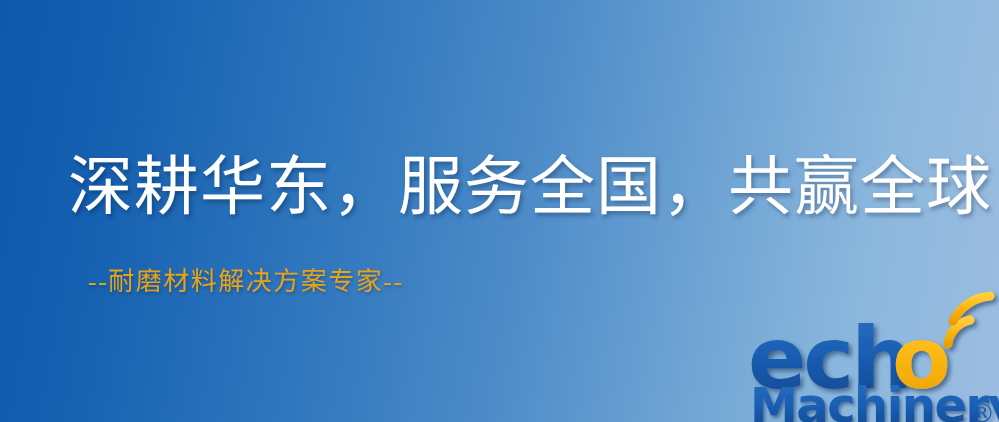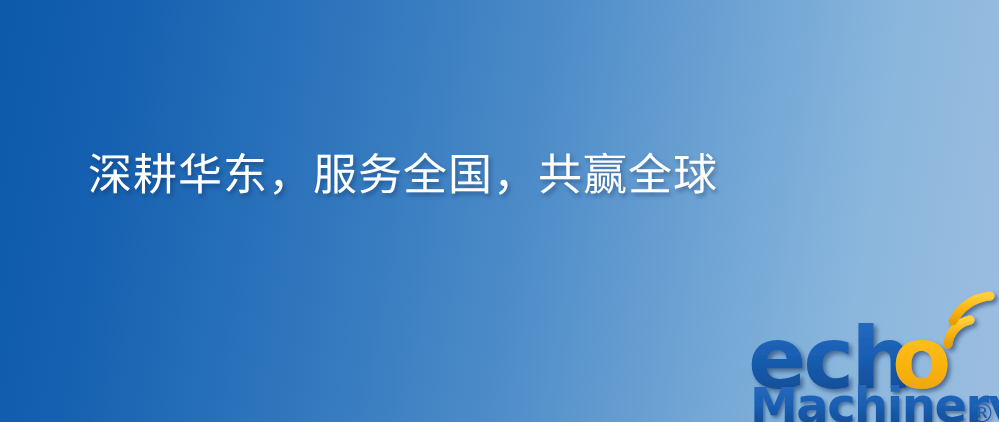--- a/index.html
+++ b/index.html
@@ -23,24 +23,24 @@
                 #6fa4d4 70%,
                 #8bb7dd 85%,
                 #9cbde0 100%);
     font-family: "Liberation Sans", sans-serif;
     user-select: none;
   }
 
   
   #headline {
     position: absolute;
-    left: 88px;
+    left: 68px;
     top: 152px;
     font-family: "Liberation Serif", "DejaVu Serif", serif;
-    font-size: 44px;
+    font-size: 65px;
     line-height: 1.08;
     font-weight: 400;
     color: #ffffff;
     letter-spacing: 1px;
     white-space: nowrap;
     text-shadow: 2px 3px 4px rgba(0, 24, 60, 0.35);
   }
 
   
   #subheadline {
@@ -89,20 +89,21 @@
     overflow: visible;
   }
 </style>
 </head>
 <body>
 
 <div id="banner">
 
   <div id="headline">深耕华东，服务全国，共赢全球</div>
 
+  <div id="subheadline">--耐磨材料解决方案专家--</div>
 
   <div id="logo">
 
     <div class="logo-wordmark">
       <svg class="logo-svg" viewBox="0 0 251 92" xmlns="http://www.w3.org/2000/svg">
         <defs>
           <filter id="logoShadow" x="-25%" y="-25%" width="160%" height="160%">
             <feDropShadow dx="3" dy="3" stdDeviation="2.2" flood-color="#0b2d55" flood-opacity="0.55"></feDropShadow>
           </filter>
           <linearGradient id="blueGrad" x1="0" y1="0" x2="0" y2="1">

